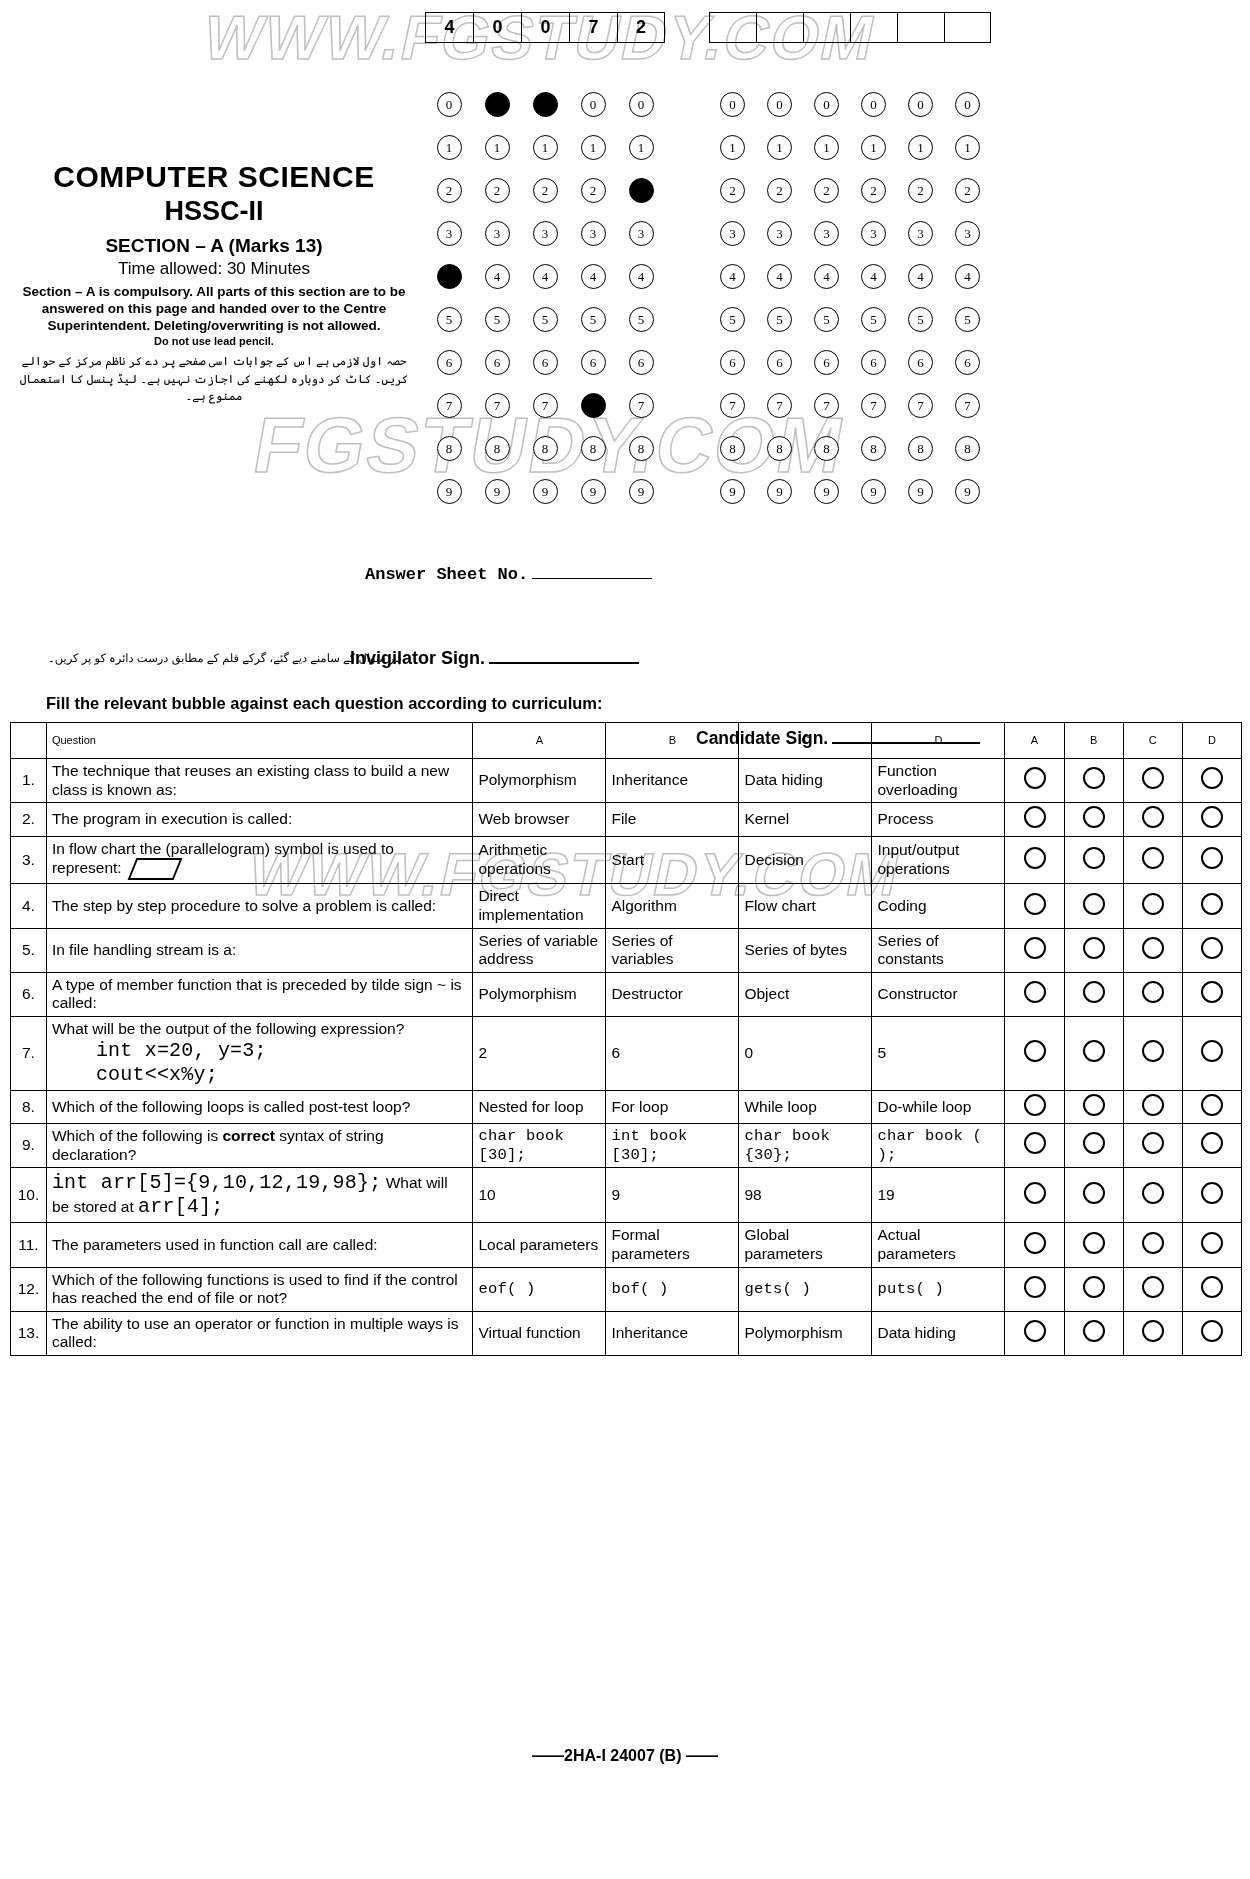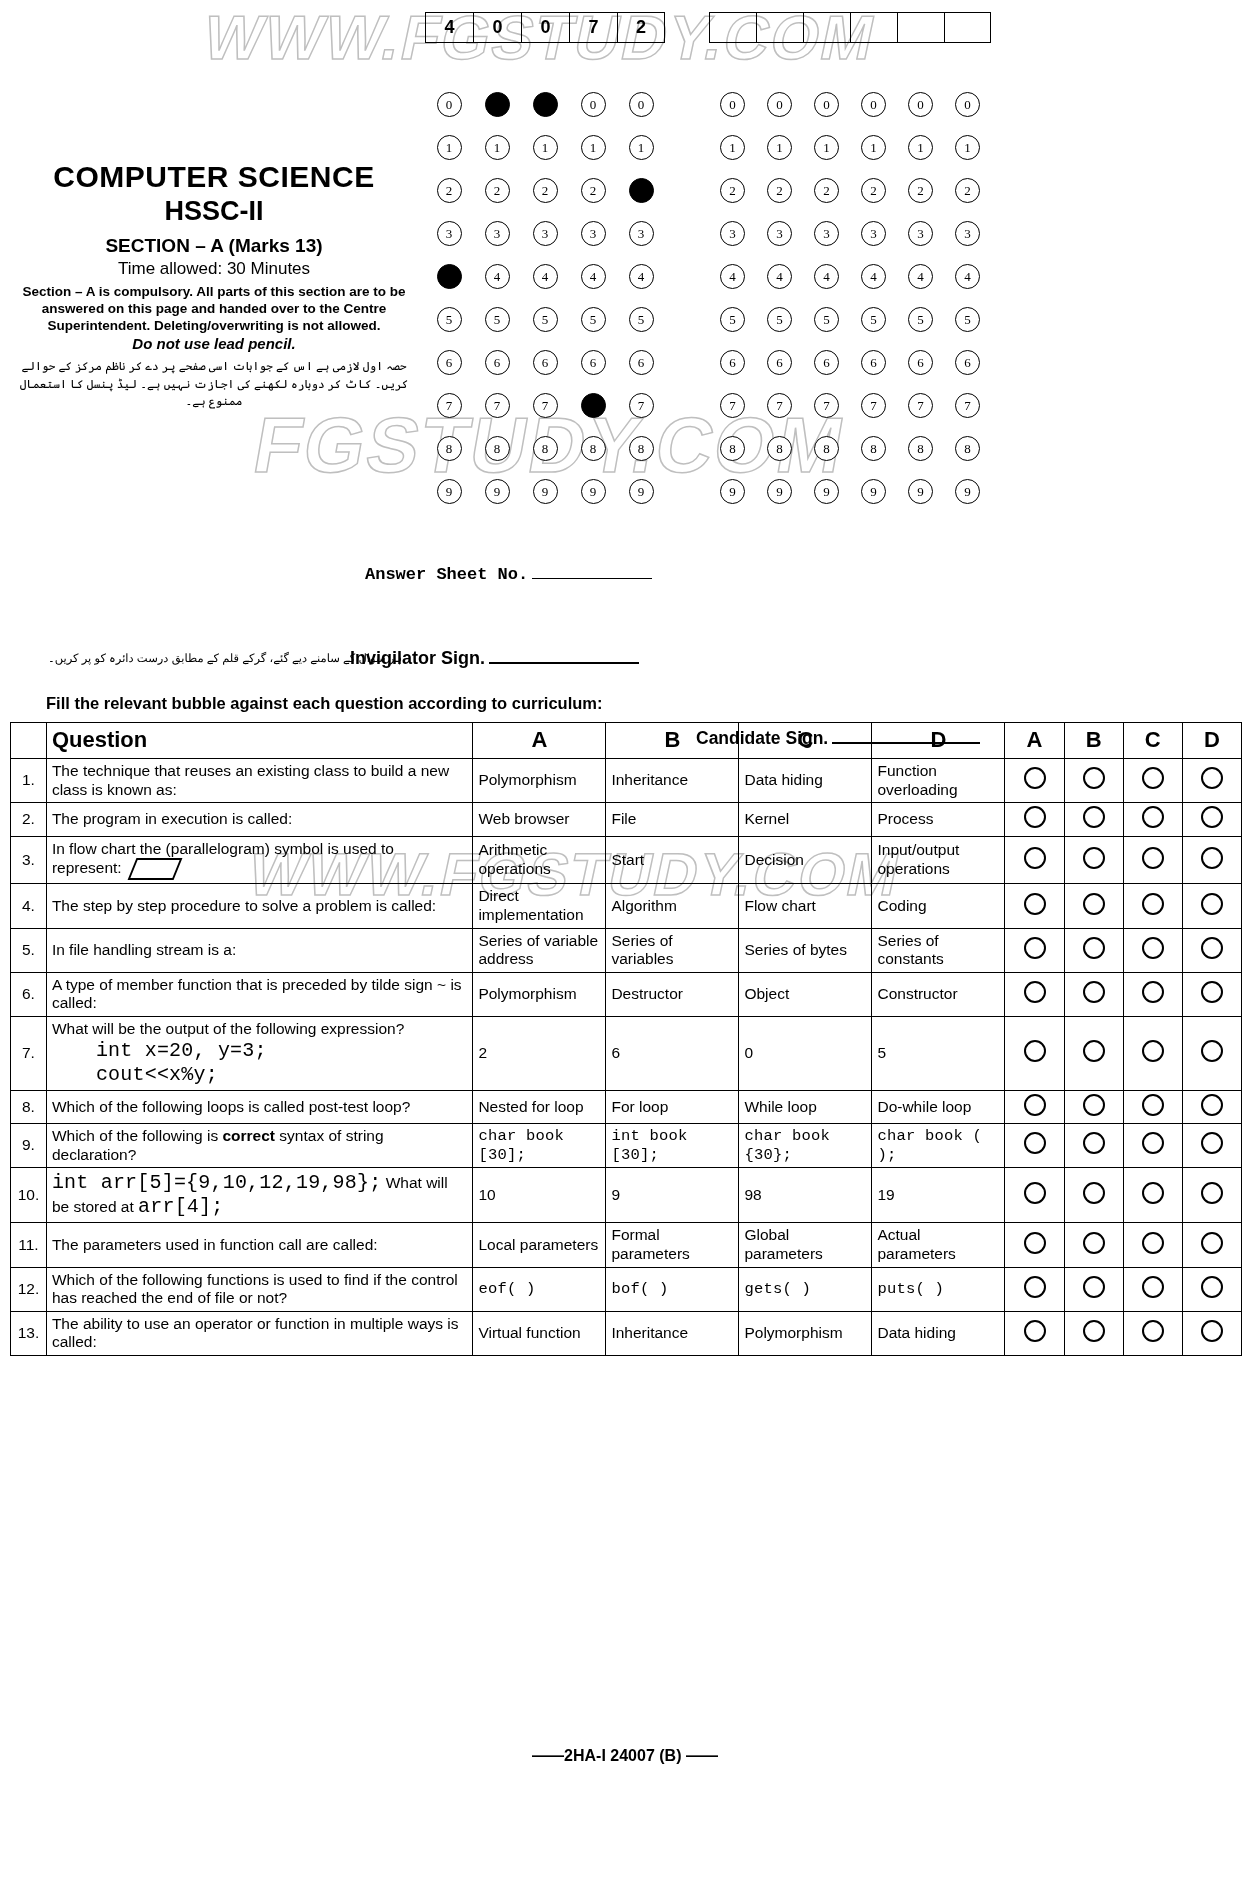--- a/index.html
+++ b/index.html
@@ -42,21 +42,21 @@
 
   .title-block {
     position: absolute; left: 14px; top: 160px; width: 400px;
     text-align: center; z-index: 6;
   }
   .t-main { font-size: 30px; font-weight: 700; letter-spacing: .5px; line-height: 1.12; }
   .t-sub  { font-size: 27px; font-weight: 700; margin-top: 2px; }
   .t-sec  { font-size: 19px; font-weight: 700; margin-top: 8px; }
   .t-time { font-size: 17px; font-weight: 400; margin-top: 2px; }
   .t-inst { font-size: 13.5px; font-weight: 700; line-height: 1.28; margin-top: 4px; }
-  .t-pencil { font-size: 15px; font-style: italic; font-weight: 600; margin-top: 1px; }
+  .t-pencil { font-size: 11px; font-weight: 600; margin-top: 1px; }
   .t-urdu { font-size: 11.5px; line-height: 1.5; margin-top: 6px; direction: rtl; }
 
   
   .boxes { position: absolute; left: 425px; top: 12px; z-index: 6; }
   .bx-row { display: flex; }
   .bx-lab {
     border: 1.6px solid #000; border-bottom: none;
     font-size: 15px; font-weight: 700; text-align: center;
     padding: 2px 0 1px 0; background: transparent;
   }
@@ -109,21 +109,21 @@
   }
   table.mcq td, table.mcq th {
     border: 1px solid #000;
     padding: 3px 5px;
     font-size: 15.5px;
     vertical-align: middle;
     line-height: 1.2;
     background: transparent;
   }
   table.mcq thead th {
-    font-weight: 700; text-align: center; height: 36px; font-size: 22px;
+    font-weight: 400; text-align: center; height: 36px; font-size: 11px;
   }
   th.h-q { text-align: left !important; padding-left: 14px; font-size: 16.5px; }
   col.c-num { width: 34px; }
   col.c-q   { width: 404px; }
   col.c-opt { width: 126px; }
   col.c-bub { width: 56px; }
 
   td.num { text-align: center; font-size: 15px; padding: 0 1px; }
   td.q { font-size: 15.5px; line-height: 1.22; position: relative; }
   td.opt { font-size: 15px; }

